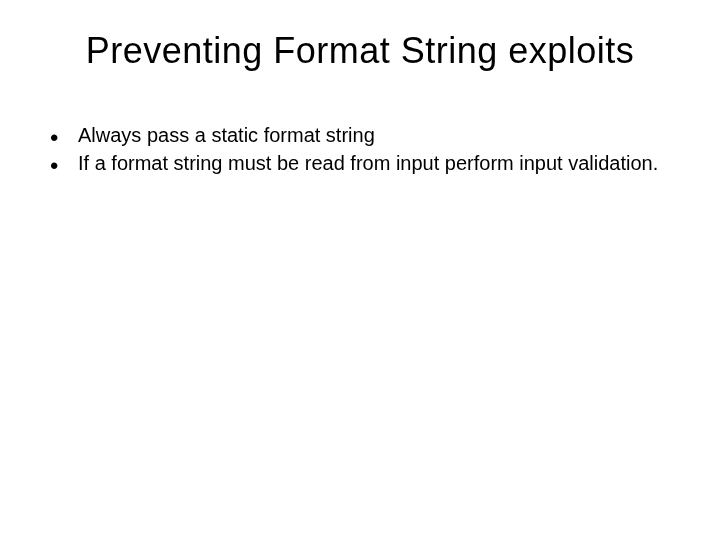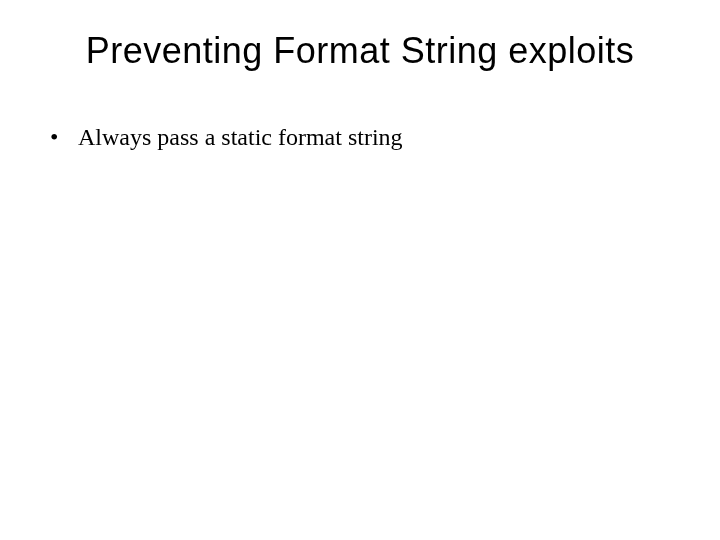--- a/index.html
+++ b/index.html
@@ -1,23 +1,24 @@
 <!DOCTYPE html>
 <html><head>
   <meta charset="utf-8">
   <style>
     * { margin: 0; padding: 0; box-sizing: border-box; }
     html, body { width: 720px; height: 540px; background: #fff; font-family: Arial, Helvetica, sans-serif; color: #000; }
     .slide { width: 720px; height: 508px; position: relative; padding: 30px 40px 40px 40px; }
     .title { font-size: 36px; font-weight: 400; text-align: center; margin-bottom: 50px; letter-spacing: 0.5px; }
     .bullets { list-style: none; padding-left: 8px; }
-    .bullets li { font-size: 24px; line-height: 1.3; margin-bottom: 2px; position: relative; padding-left: 30px; font-family: Liberation Serif, serif; }
+    .bullets li { font-size: 20px; line-height: 1.3; margin-bottom: 2px; position: relative; padding-left: 30px; }
     .bullets li::before { content: "•"; position: absolute; left: 2px; top: 0; font-size: 24px; }
   </style>
 </head>
 <body>
 
 <div class="slide">
   <h1 class="title">Preventing Format String exploits</h1>
   <ul class="bullets">
     <li>Always pass a static format string</li>
+    <li>If a format string must be read from input perform input validation.</li>
   </ul>
 </div>
 
 </body></html>

